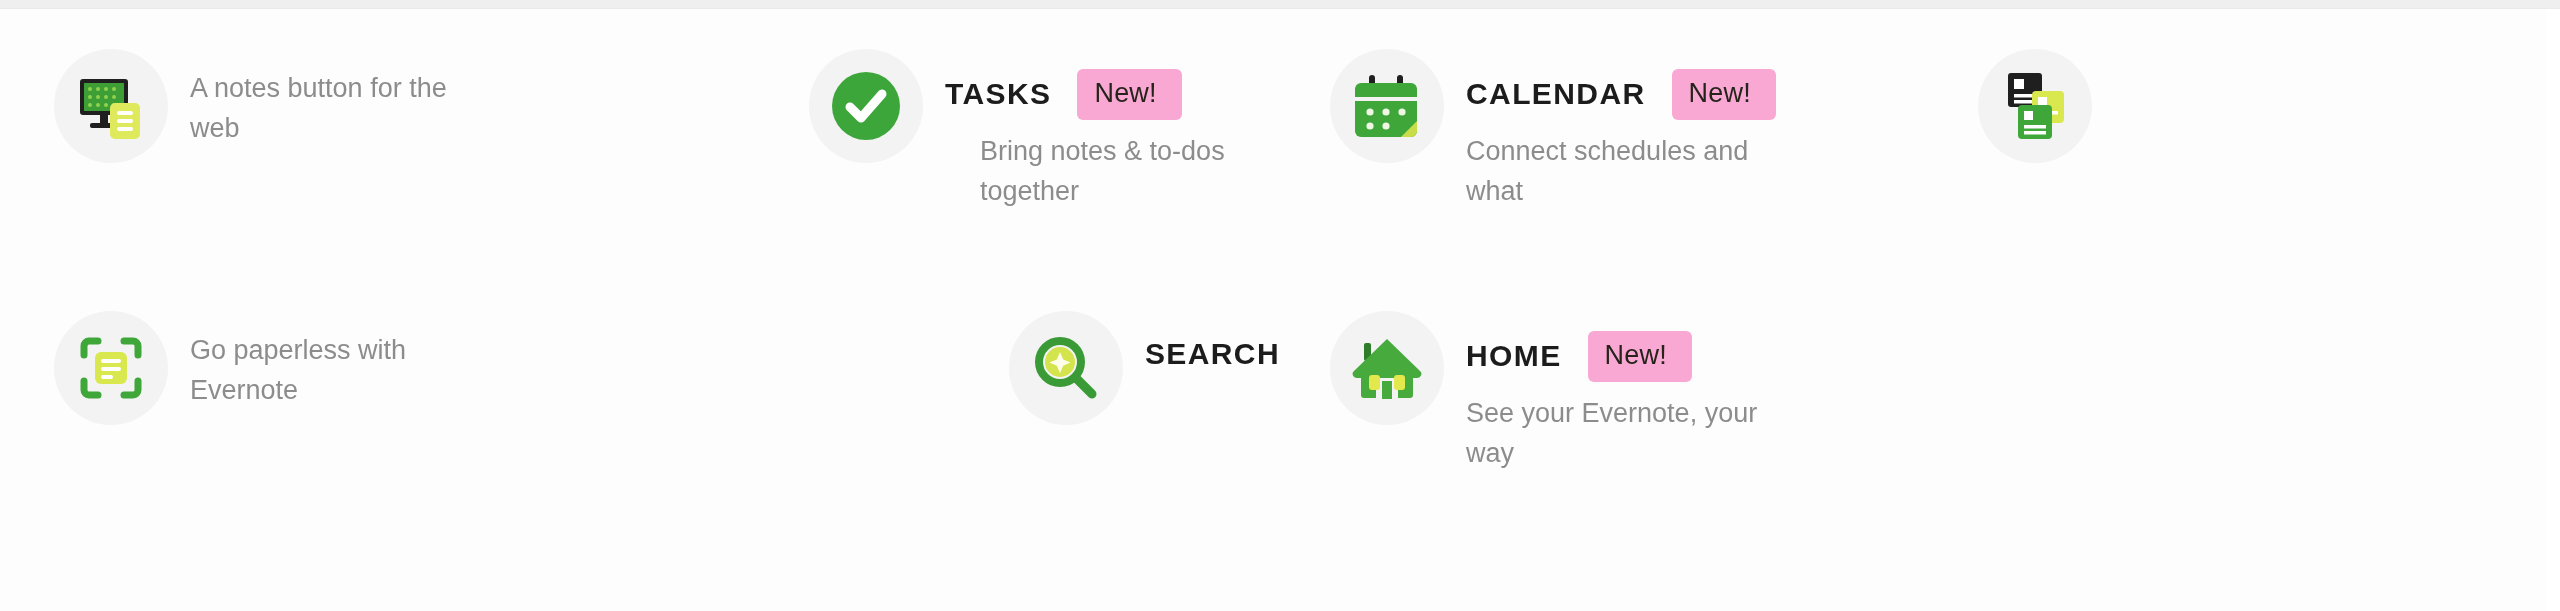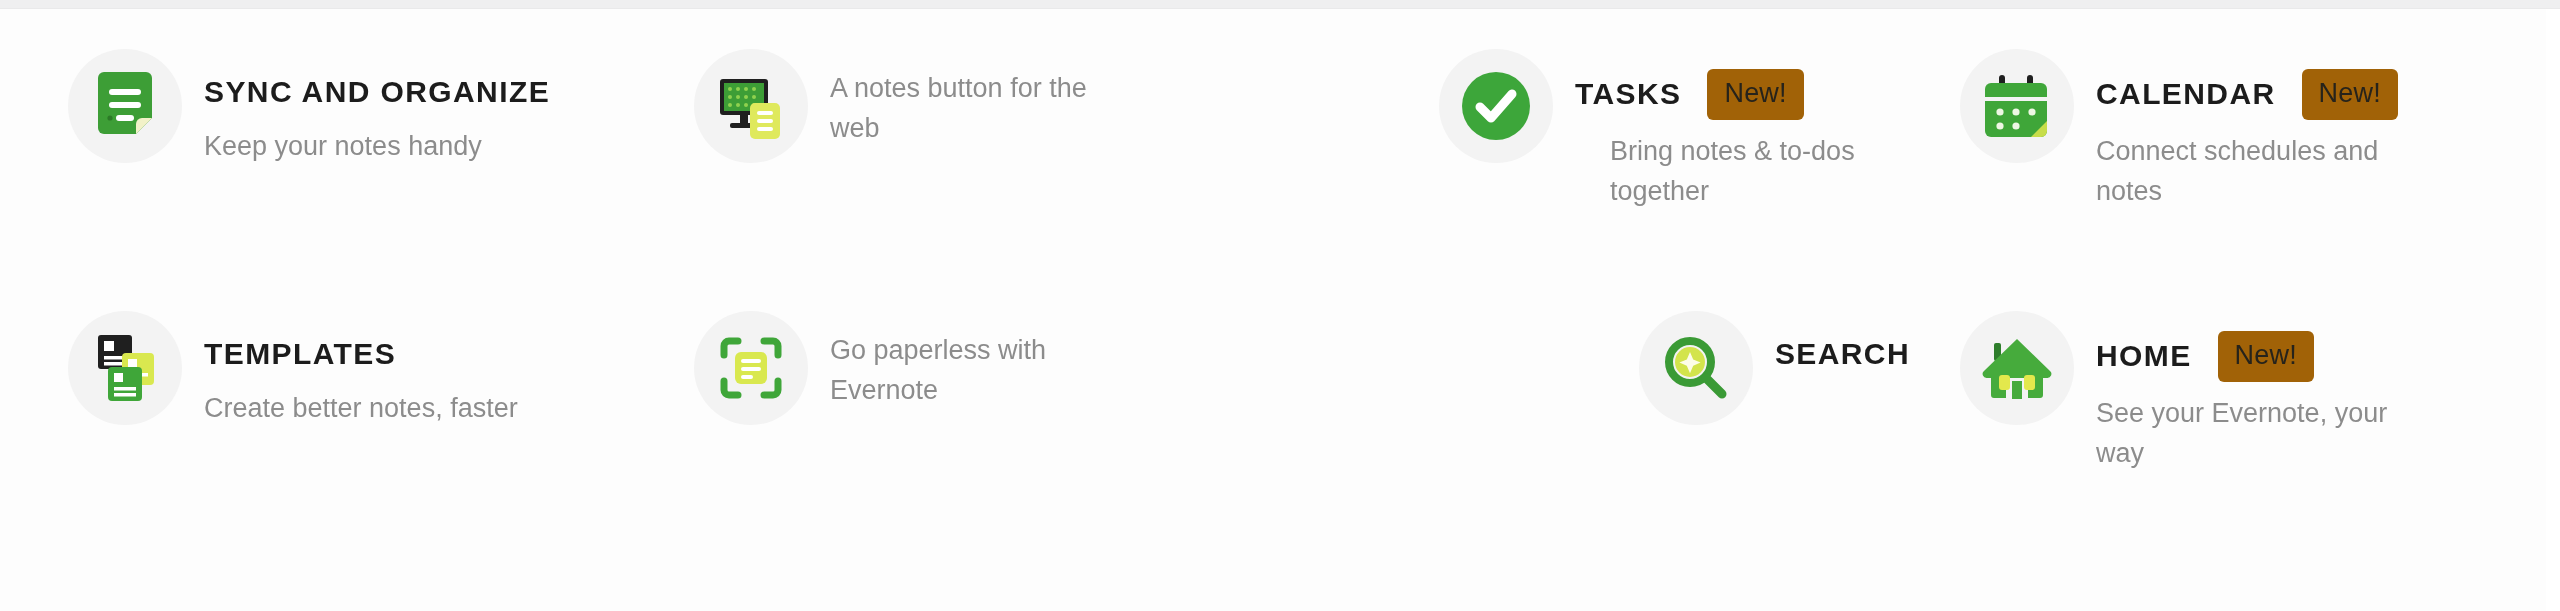--- a/index.html
+++ b/index.html
@@ -104,27 +104,27 @@
     letter-spacing: 1.4px;
     color: #1c1c1c;
     line-height: 1.22;
     text-transform: uppercase;
     white-space: pre-line;
   }
 
   .new-badge {
     display: inline-block;
     margin-left: 26px;
-    background: #a16207;
+    background: #f9a8d4;
     color: #26231b;
     font-size: 27px;
     font-weight: normal;
     letter-spacing: 0.2px;
     line-height: 1;
-    padding: 11px 17px 13px 17px;
+    padding: 11px 25px 13px 17px;
     border-radius: 6px;
     white-space: nowrap;
   }
 
   .feature-desc {
     font-size: 27px;
     font-weight: normal;
     color: #8c8c8c;
     line-height: 1.47;
     max-width: 360px;
@@ -140,39 +140,20 @@
 </style>
 </head>
 <body>
 
 <div class="page">
 
   <div class="top-strip"></div>
 
   <div class="features-grid">
 
-    <div class="feature-item col-1">
-      <div class="icon-badge">
-        <svg width="62" height="68" viewBox="0 0 62 68" aria-hidden="true">
-          <path d="M4 6 a6 6 0 0 1 6-6 h42 a6 6 0 0 1 6 6 v40 l-16 16 h-32 a6 6 0 0 1 -6 -6 z" fill="#3d9e36"></path>
-          <path d="M58 46 l-16 16 v-10 a6 6 0 0 1 6 -6 z" fill="#f2f2c8"></path>
-          <rect x="15" y="17" width="32" height="6" rx="3" fill="#ffffff"></rect>
-          <rect x="15" y="30" width="32" height="6" rx="3" fill="#ffffff"></rect>
-          <rect x="22" y="43" width="18" height="6" rx="3" fill="#ffffff"></rect>
-          <circle cx="16" cy="46" r="2.6" fill="#2c7a27"></circle>
-        </svg>
-      </div>
-      <div class="feature-text">
-        <div class="title-row">
-          <span class="feature-title">SYNC AND ORGANIZE</span>
-
-        </div>
-        <div class="feature-desc">Keep your notes handy</div>
-      </div>
-    </div>
 
     <div class="feature-item col-2">
       <div class="icon-badge">
         <svg width="66" height="66" viewBox="0 0 66 66" aria-hidden="true">
           <rect x="2" y="6" width="48" height="36" rx="3" fill="#1f1f1f"></rect>
           <rect x="6" y="10" width="40" height="28" fill="#3d9e36"></rect>
           <g fill="#8fd14f">
             <circle cx="12" cy="16" r="2"></circle>
               <circle cx="20" cy="16" r="2"></circle>
               <circle cx="28" cy="16" r="2"></circle>
@@ -230,47 +211,40 @@
             <circle cx="17" cy="53" r="3.6"></circle>
               <circle cx="33" cy="53" r="3.6"></circle>
           </g>
         </svg>
       </div>
       <div class="feature-text">
         <div class="title-row">
           <span class="feature-title">CALENDAR</span>
           <span class="new-badge">New!</span>
         </div>
-        <div class="feature-desc">Connect schedules and notes</div>
+        <div class="feature-desc">Connect schedules and what</div>
       </div>
     </div>
 
     <div class="feature-item col-1">
       <div class="icon-badge">
         <svg width="66" height="70" viewBox="0 0 66 70" aria-hidden="true">
           <rect x="6" y="2" width="34" height="34" rx="3" fill="#1f1f1f"></rect>
           <rect x="12" y="8" width="10" height="10" fill="#ffffff"></rect>
           <rect x="12" y="23" width="22" height="3.5" fill="#ffffff"></rect>
           <rect x="12" y="29" width="22" height="3.5" fill="#ffffff"></rect>
           <rect x="30" y="20" width="32" height="32" rx="4" fill="#d9e84f"></rect>
           <rect x="36" y="26" width="9" height="9" fill="#ffffff"></rect>
           <rect x="36" y="40" width="20" height="3.5" fill="#ffffff"></rect>
           <rect x="16" y="34" width="34" height="34" rx="4" fill="#3fa639"></rect>
           <rect x="22" y="40" width="9" height="9" fill="#ffffff"></rect>
           <rect x="22" y="54" width="22" height="3.5" fill="#ffffff"></rect>
           <rect x="22" y="60" width="22" height="3.5" fill="#ffffff"></rect>
         </svg>
       </div>
-      <div class="feature-text">
-        <div class="title-row">
-          <span class="feature-title">TEMPLATES</span>
-
-        </div>
-        <div class="feature-desc">Create better notes, faster</div>
-      </div>
     </div>
 
     <div class="feature-item col-2">
       <div class="icon-badge">
         <svg width="66" height="66" viewBox="0 0 66 66" aria-hidden="true">
           <g fill="none" stroke="#3fa639" stroke-width="7" stroke-linecap="round">
             <path d="M6 20 V11 a5 5 0 0 1 5 -5 h9"></path>
             <path d="M46 6 h9 a5 5 0 0 1 5 5 v9"></path>
             <path d="M60 46 v9 a5 5 0 0 1 -5 5 h-9"></path>
             <path d="M20 60 h-9 a5 5 0 0 1 -5 -5 v-9"></path>

